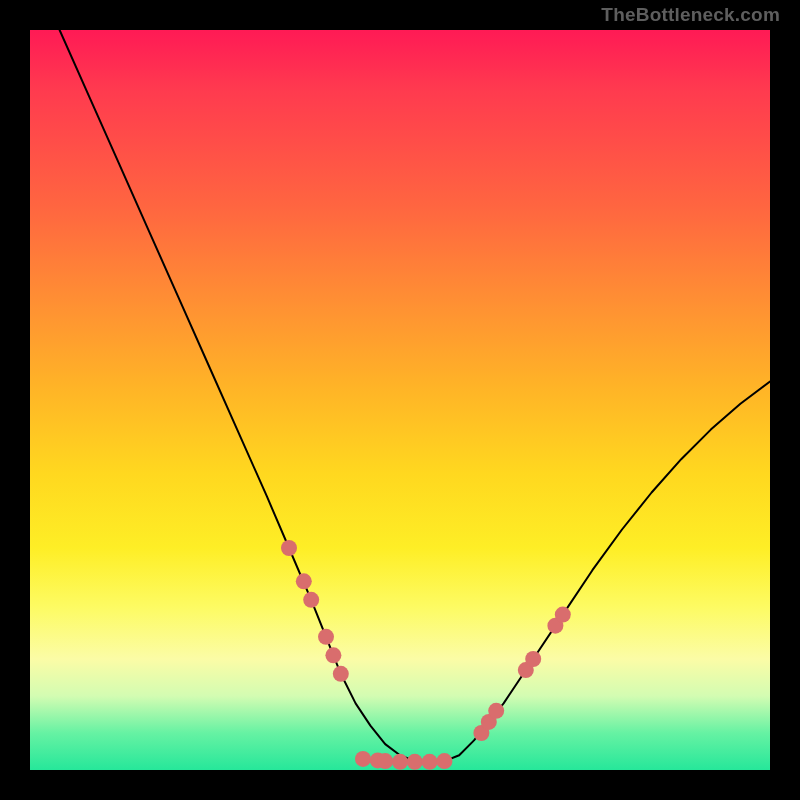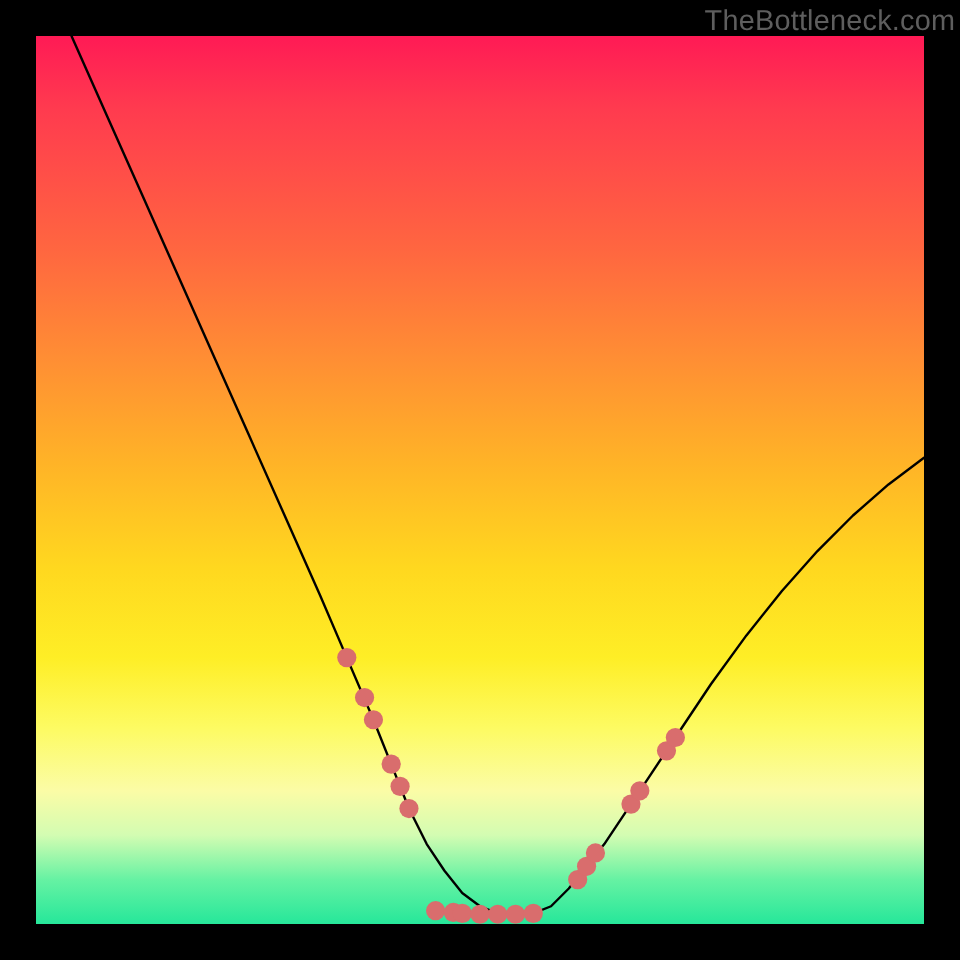--- a/index.html
+++ b/index.html
@@ -36,25 +36,25 @@
       #fdfb63 78%,
       #fbfca6 85%,
       #d3fcb2 90%,
       #66f2a3 95%,
       #26e79a 100%
     );
   }
   #watermark {
     position: absolute;
     top: 4px;
-    right: 4px;
+    right: 20px;
     color: #5e5e5e;
-    font-size: 24px;
+    font-size: 19px;
     letter-spacing: 0.2px;
-    font-weight: 400;
+    font-weight: 700;
     user-select: none;
   }
   svg { display: block; }
 </style>
 </head>
 <body>
 
 <div id="frame">
   <div id="plot">
     <svg id="svg" width="740" height="740" viewBox="0 0 740 740">

